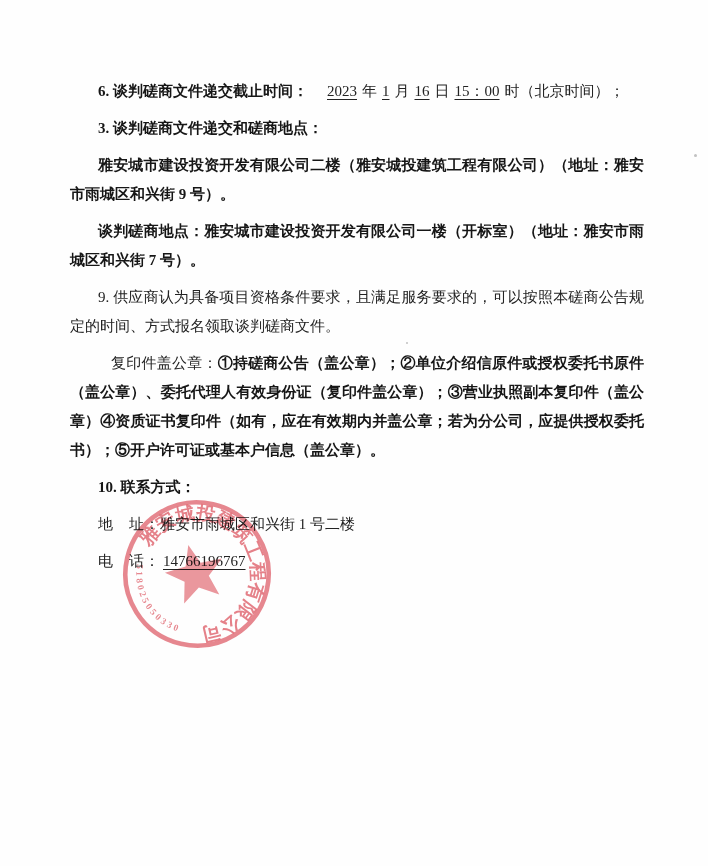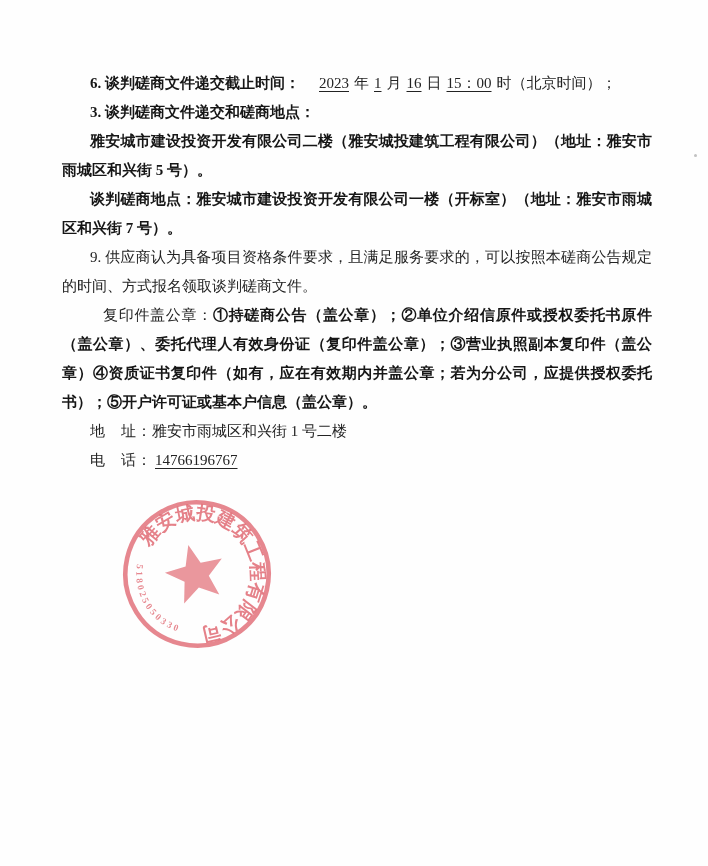--- a/index.html
+++ b/index.html
@@ -12,21 +12,21 @@
     overflow:hidden;
   }
   .page{position:absolute;inset:0;background:#fefefe;}
   .doc{
     position:absolute;
     left:62px;top:69px;
     width:590px;
     font-size:15px;
     line-height:29px;
   }
-  .doc p{margin:0;text-indent:28px;text-align:justify;}
+  .doc p{margin:8px;text-indent:28px;text-align:justify;}
   .doc p.no-justify{text-align:left;}
   .doc p.signup{text-indent:41px;}
   b{font-weight:bold;color:#161616;}
   .u{
     text-decoration:underline;
     text-underline-offset:3px;
     padding:0 3px;
   }
   .unit{margin:0 2px;}
   .gap6{display:inline-block;width:16px;}
@@ -55,28 +55,29 @@
 
 <div class="page">
 
   <div class="doc">
 
     <p><b>6. 谈判磋商文件递交截止时间：</b><span class="gap6"></span><span class="u">2023</span><span class="unit">年</span><span class="u">1</span><span class="unit">月</span><span class="u">16</span><span class="unit">日</span><span class="u">15：00</span><span class="unit">时（北京时间）；</span></p>
 
 
     <p><b>3. 谈判磋商文件递交和磋商地点：</b></p>
 
-    <p><b>雅安城市建设投资开发有限公司二楼（雅安城投建筑工程有限公司）（地址：雅安市雨城区和兴街 5 号）。</b></p>
+    <p><b>雅安城市建设投资开发有限公司二楼（雅安城投建筑工程有限公司）（地址：雅安市雨城区和兴街 9 号）。</b></p>
 
     <p><b>谈判磋商地点：雅安城市建设投资开发有限公司一楼（开标室）（地址：雅安市雨城区和兴街 7 号）。</b></p>
 
     <p><span>9. 供应商认为具备项目资格条件要求，且满足服务要求的，可以按照本磋商公告规定的时间、方式报名领取谈判磋商文件。</span></p>
 
     <p class="signup"><span>复印件盖公章：</span><b>①持磋商公告（盖公章）；②单位介绍信原件或授权委托书原件（盖公章）、委托代理人有效身份证（复印件盖公章）；③营业执照副本复印件（盖公章）④资质证书复印件（如有，应在有效期内并盖公章；若为分公司，应提供授权委托书）；⑤开户许可证或基本户信息（盖公章）。</b></p>
 
+    <p><b>10. 联系方式：</b></p>
 
 
     <p class="no-justify"><span class="contact-label">地　址：</span><span>雅安市雨城区和兴街 1 号二楼</span></p>
 
     <p class="no-justify"><span class="contact-label">电　话：</span><span class="u">14766196767</span></p>
 
 
   </div>
 
   <svg class="seal" viewBox="0 0 200 200" aria-hidden="true">

